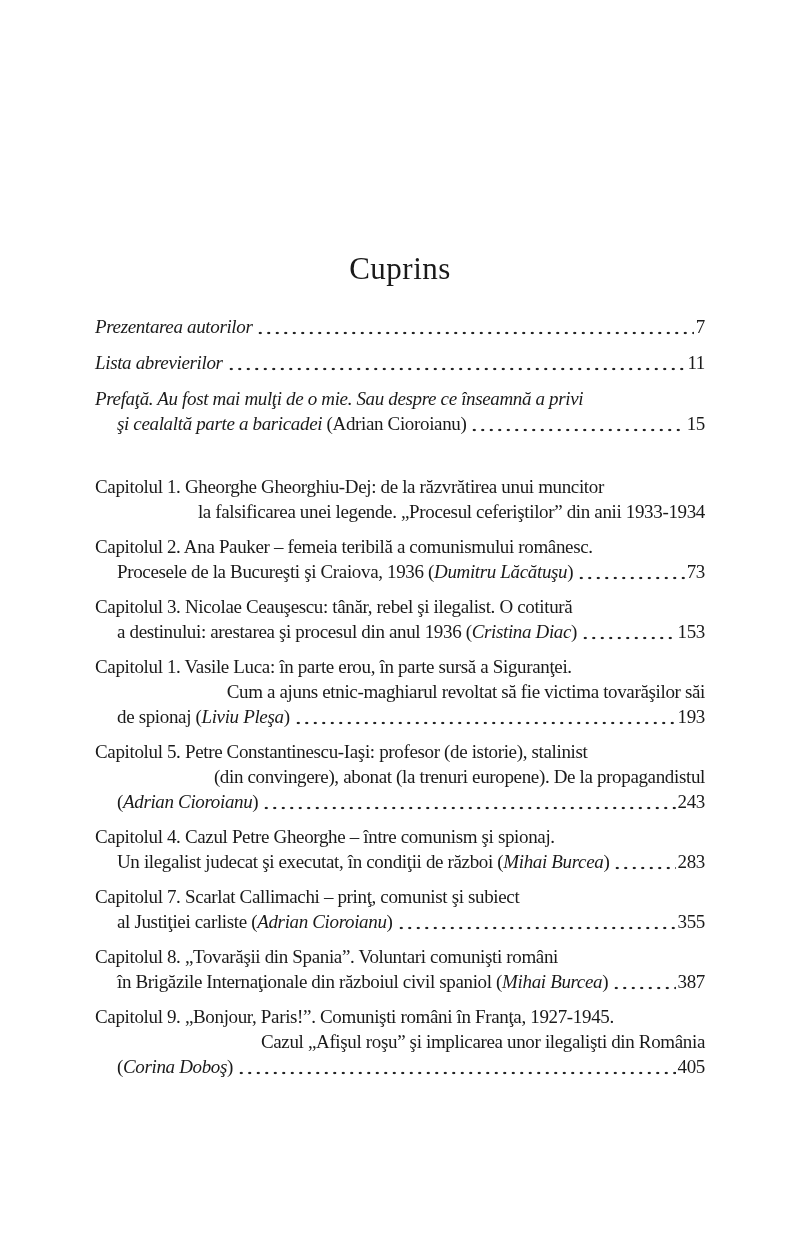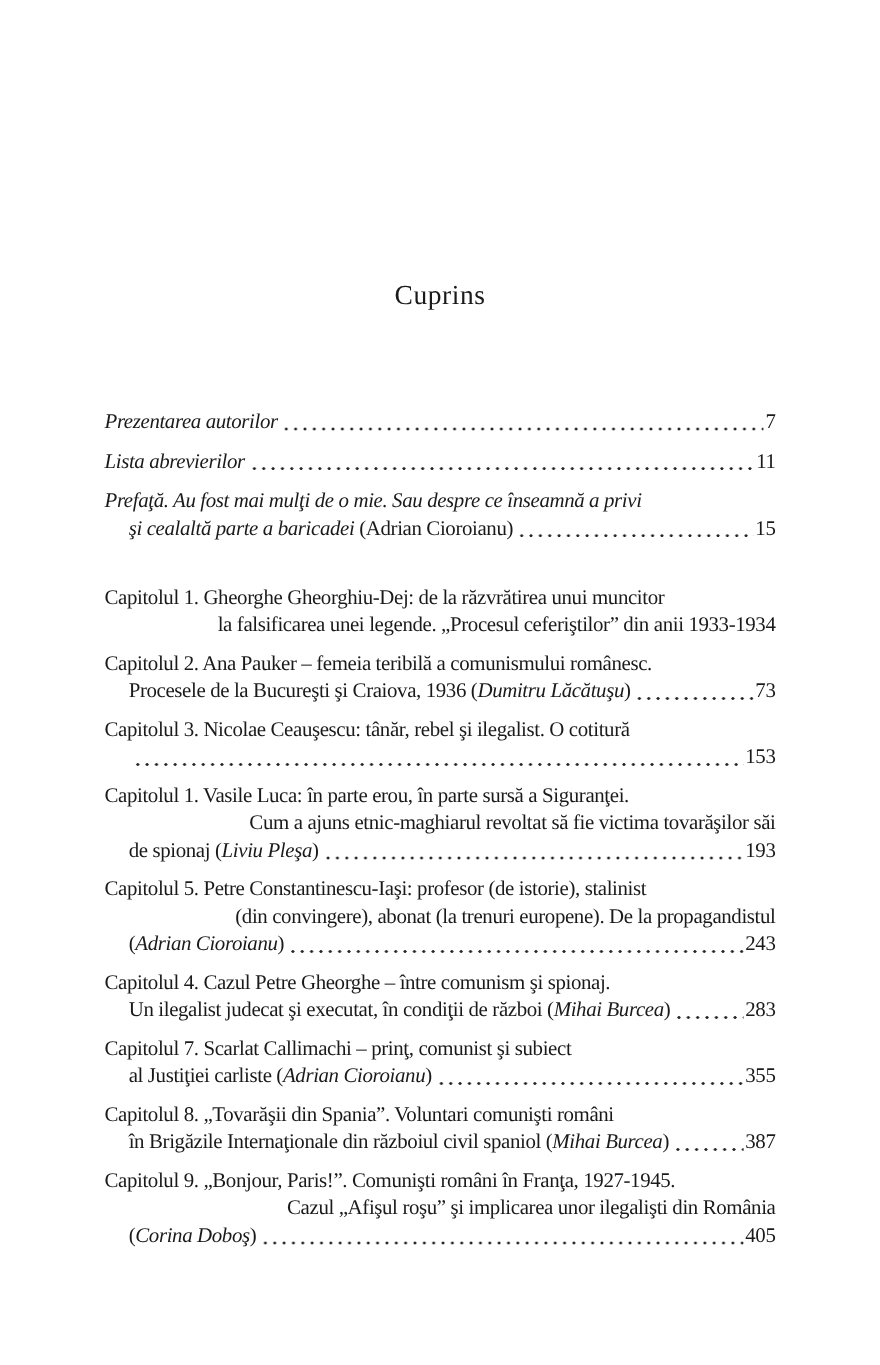--- a/index.html
+++ b/index.html
@@ -5,24 +5,24 @@
   * { margin: 0; padding: 0; box-sizing: border-box; }
   html, body { background: #ffffff; }
   body {
     width: 800px; height: 1241px;
     overflow: hidden;
     font-family: "Liberation Serif", "DejaVu Serif", serif;
     color: #1a1a1a;
   }
   .page { padding: 250px 95px 0 95px; }
   .title {
-    font-size: 25px; line-height: 38px; font-weight: normal;
+    font-size: 31px; line-height: 38px; font-weight: normal;
     text-align: center; letter-spacing: 0.5px;
   }
-  .front { margin-top: 83px; }
+  .front { margin-top: 26px; }
   .entry { font-size: 19px; line-height: 25px; letter-spacing: -0.35px; }
   .front .entry { margin-bottom: 11px; }
   .chapters { margin-top: 38px; font-family: Liberation Serif, serif; }
   .chapters .entry { margin-bottom: 10px; }
   .line { white-space: nowrap; }
   .cont { padding-left: 22px; text-align: right; }
   .leaderline { display: flex; align-items: stretch; }
   .leaderline .txt { flex: 0 0 auto; }
   .leader {
     flex: 1 1 auto; min-width: 10px;
@@ -83,20 +83,21 @@
       <div class="line cont leaderline">
         <span class="txt"><span>Procesele de la Bucureşti şi Craiova, 1936 (</span><span class="it">Dumitru Lăcătuşu</span><span>)</span></span>
         <span class="leader"></span>
         <span class="pg">73</span>
       </div>
     </div>
 
     <div class="entry">
       <div class="line">Capitolul 3. Nicolae Ceauşescu: tânăr, rebel şi ilegalist. O cotitură</div>
       <div class="line cont leaderline">
+        <span class="txt"><span>a destinului: arestarea şi procesul din anul 1936 (</span><span class="it">Cristina Diac</span><span>)</span></span>
         <span class="leader"></span>
         <span class="pg">153</span>
       </div>
     </div>
 
     <div class="entry">
       <div class="line">Capitolul 1. Vasile Luca: în parte erou, în parte sursă a Siguranţei.</div>
       <div class="line cont">Cum a ajuns etnic-maghiarul revoltat să fie victima tovarăşilor săi</div>
       <div class="line cont leaderline">
         <span class="txt"><span>de spionaj (</span><span class="it">Liviu Pleşa</span><span>)</span></span>

